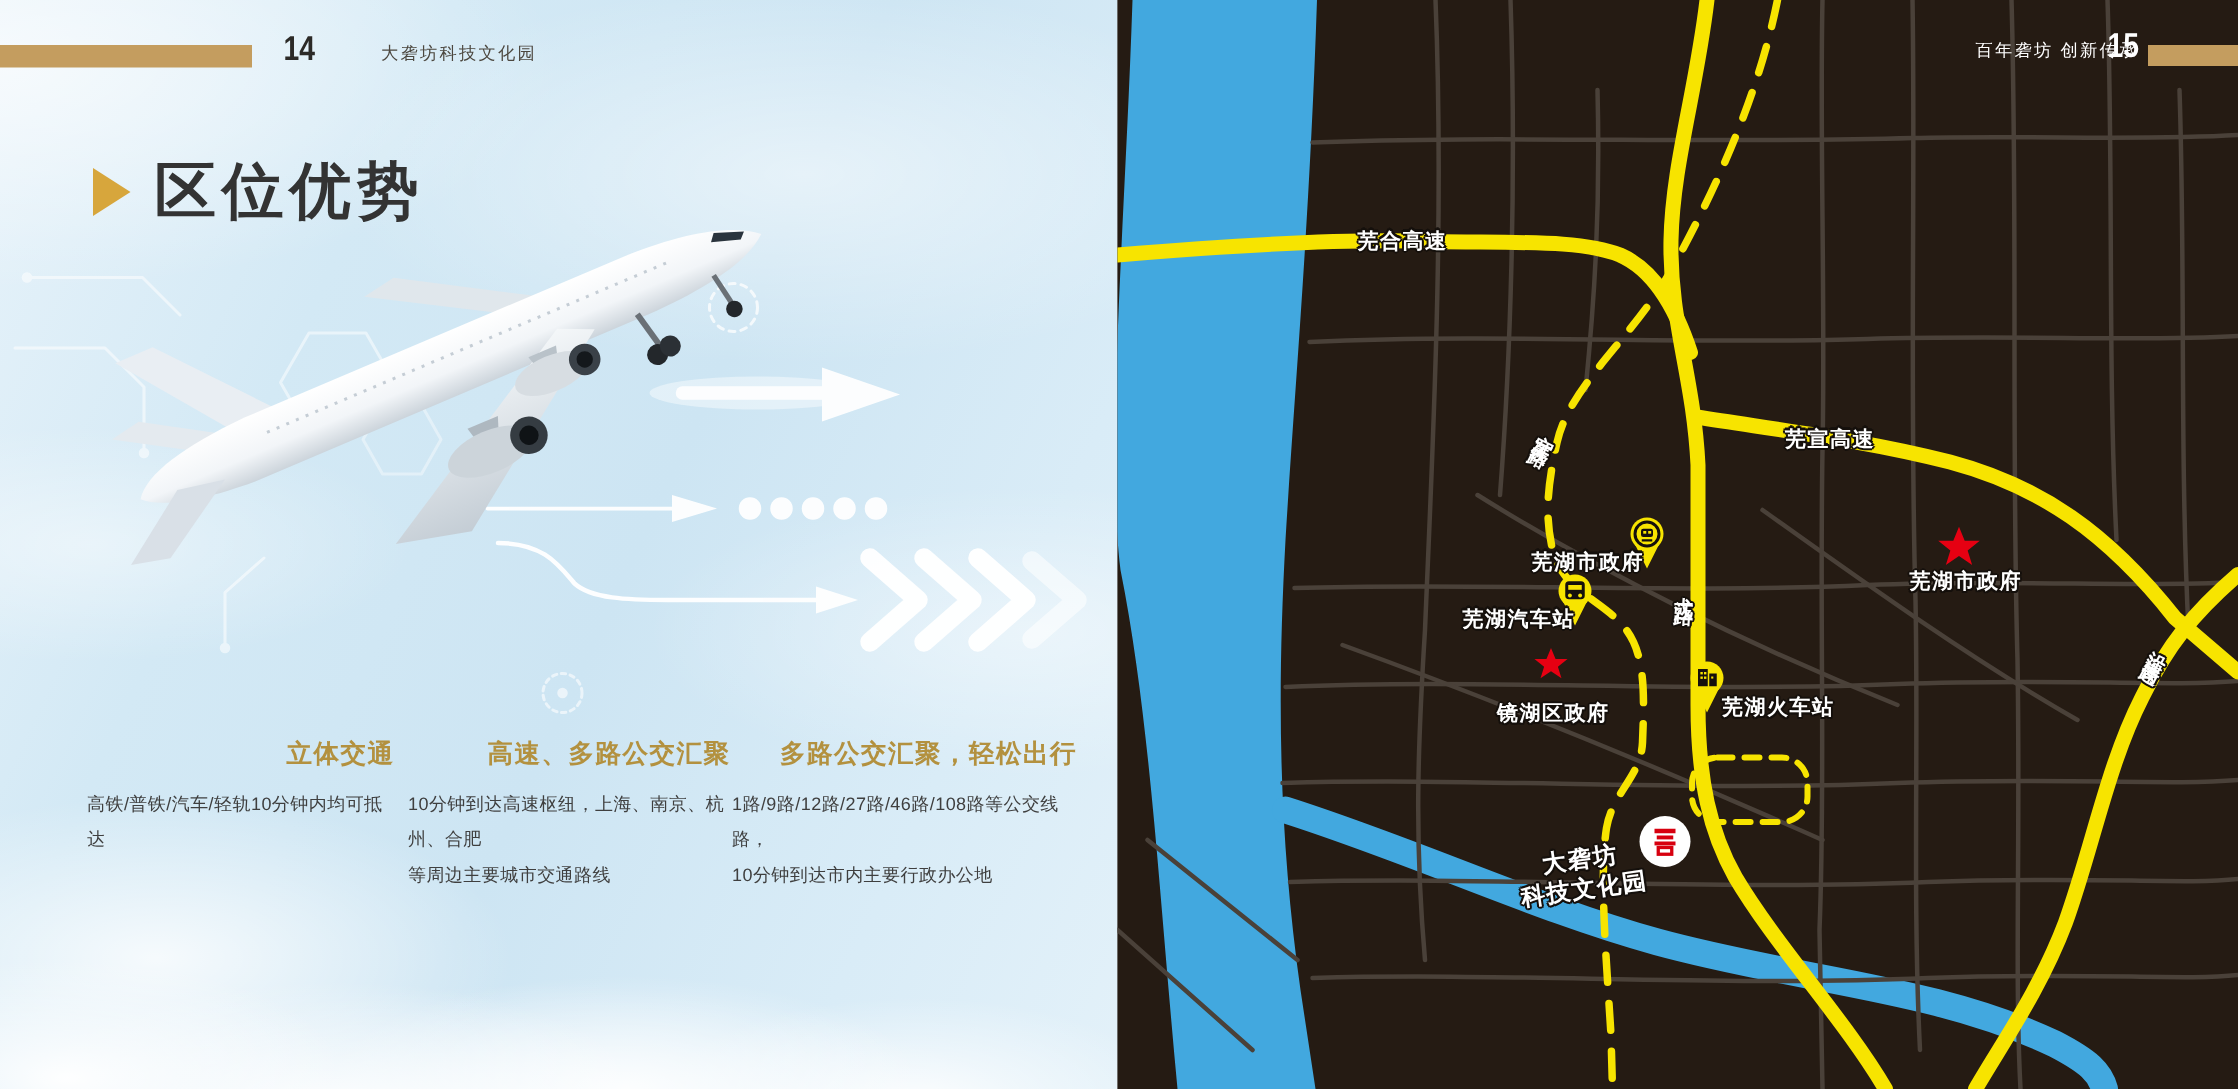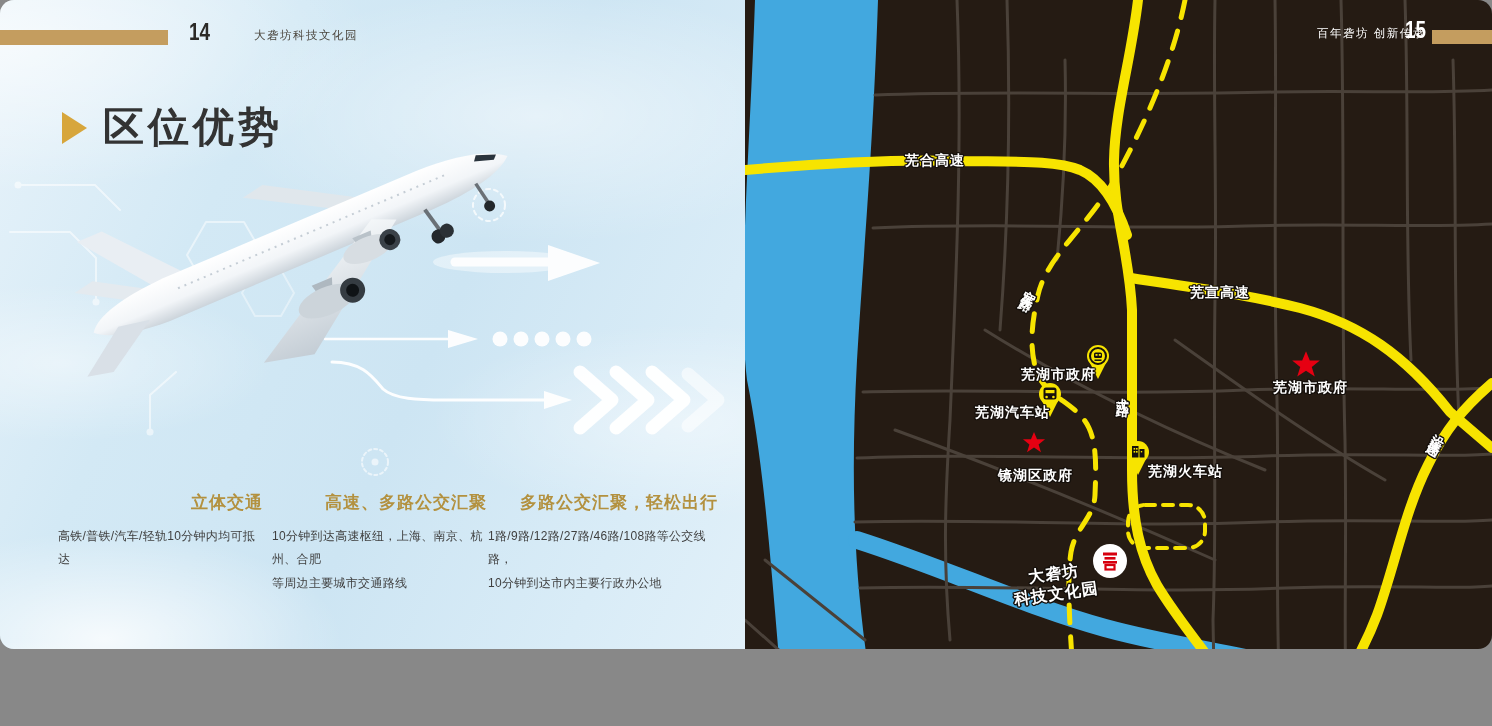--- a/index.html
+++ b/index.html
@@ -1,17 +1,17 @@
 <!DOCTYPE html>
 <html><head>
 <meta charset="utf-8">
 <style>
   html,body{margin:0;padding:0;background:#888;}
-  .spread{position:relative;width:1492px;height:649px;overflow:hidden;
-          font-family:"Liberation Sans","DejaVu Sans",sans-serif;border-radius:14px;}
+  .spread{position:relative;width:1492px;height:726px;overflow:hidden;
+          font-family:"Liberation Sans","DejaVu Sans",sans-serif;}
 
   
   .page-left{position:absolute;left:0;top:0;width:745px;height:726px;
     background:linear-gradient(115deg,#e8f3fa 0%,#d3e9f5 28%,#cde5f3 55%,#d9ecf7 80%,#e3f1f9 100%);}
   .clouds{position:absolute;inset:0;pointer-events:none;background:
     radial-gradient(ellipse 260px 110px at 6% 99%,rgba(255,255,255,.97),rgba(255,255,255,0) 72%),
     radial-gradient(ellipse 300px 120px at 30% 102%,rgba(255,255,255,.95),rgba(255,255,255,0) 72%),
     radial-gradient(ellipse 280px 105px at 56% 100%,rgba(255,255,255,.9),rgba(255,255,255,0) 72%),
     radial-gradient(ellipse 240px 95px at 82% 101%,rgba(255,255,255,.85),rgba(255,255,255,0) 72%),
     radial-gradient(ellipse 330px 150px at 14% 88%,rgba(255,255,255,.8),rgba(255,255,255,0) 72%),

